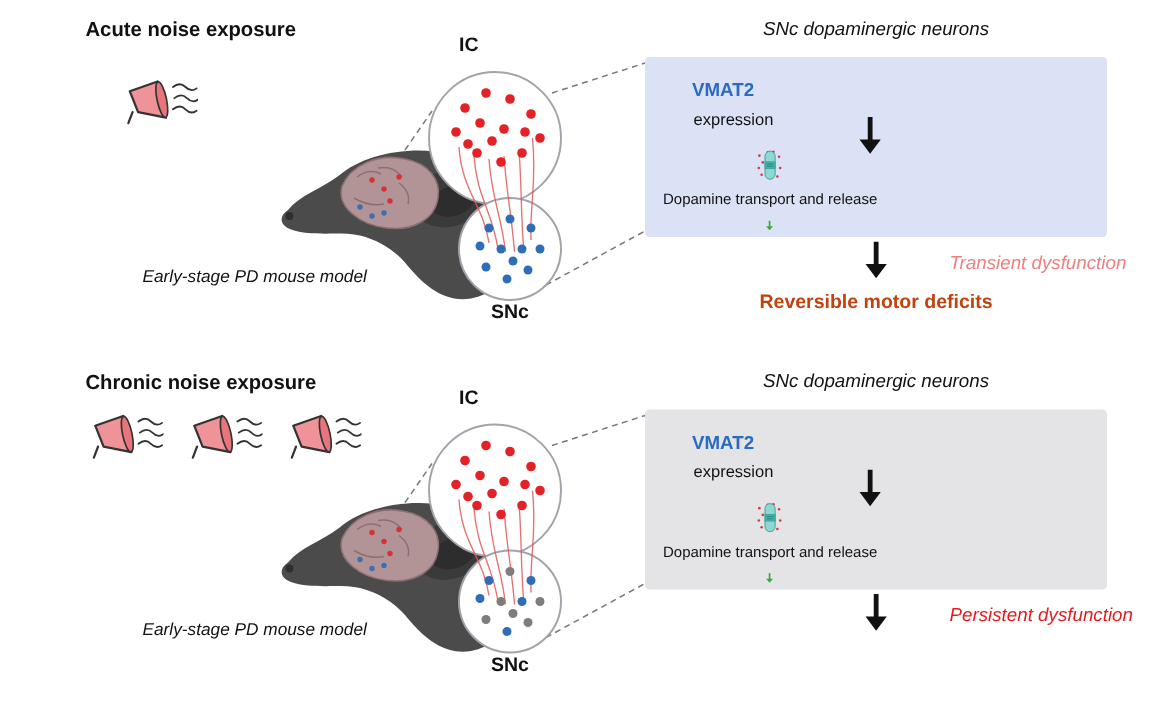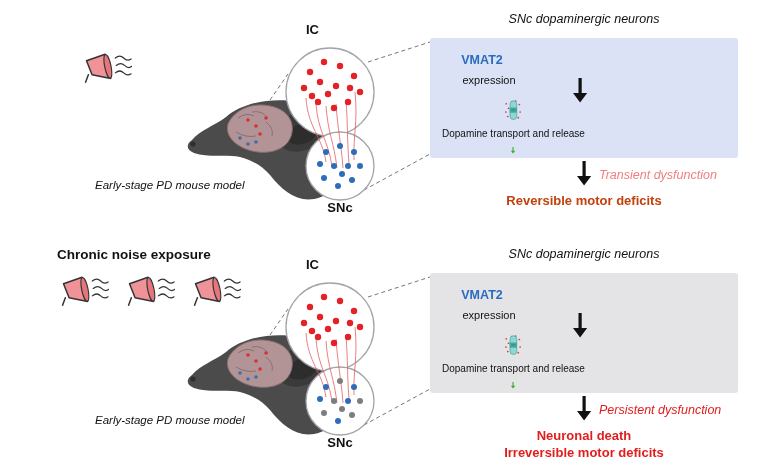--- a/index.html
+++ b/index.html
@@ -32,21 +32,21 @@
   .info-box { position:absolute; left:430px; top:38px; width:308px; height:120px; border-radius:3px; }
   .row { position:absolute; display:flex; align-items:center;flex-direction:column; }
   .row1 { left:12px; top:8px;  height:30px; gap:7px; }
   .row2 { left:12px; top:62px; height:54px; gap:8px; }
   .rowtext { font-size:10px; }
   .gene { font-size:12.5px; font-weight:bold; }
   .expr { font-size:11px; margin-left:14px; }
   .box-arrow { position:absolute; left:142px; top:40px; }
 
   .below-arrow { position:absolute; left:576px; top:161px; }
-  .dys { position:absolute; left:599px; top:168px; font-style:italic; font-size:12.5px; white-space:nowrap; }
+  .dys { position:absolute; left:633px; top:168px; font-style:italic; font-size:12.5px; white-space:nowrap; }
   .outcome { position:absolute; left:430px; top:192px; width:308px; text-align:center;
              font-weight:bold; font-size:13px; line-height:17px; }
 </style>
 </head>
 <body>
 
 <svg width="0" height="0" style="position:absolute" aria-hidden="true">
   <defs>
     <g id="speaker-shape">
       <path d="M7,12 L27,5 L33,31 L13,27 Z" fill="#ef9399" stroke="#333" stroke-width="1.6" stroke-linejoin="round"></path>
@@ -103,20 +103,21 @@
           <circle cx="66" cy="82" r="1.8"></circle>
           <circle cx="74" cy="80" r="1.8"></circle>
         </g>
     </g>
   </defs>
 </svg>
 
 <div class="canvas">
 
   <section class="panel p1">
+    <h2 class="panel-title">Acute noise exposure</h2>
 
     <div class="speakers">
       <svg class="spk" viewBox="0 0 56 46">
           <use href="#speaker-shape"></use>
         </svg>
     </div>
 
     <svg class="links" width="780" height="235" viewBox="0 0 780 235">
       <g stroke="#777" stroke-width="1" stroke-dasharray="4 3" fill="none">
         <path d="M270,100 L288,74"></path>
@@ -309,19 +310,15 @@
         <svg width="14" height="18" viewBox="0 0 14 18" fill="#3aaa35">
             <use href="#garrow-shape"></use>
           </svg>
       </div>
     </div>
 
     <svg class="below-arrow" width="16" height="25" viewBox="0 0 16 25">
         <use href="#barrow-shape"></use>
       </svg>
     <div class="dys" style="color: rgb(226, 29, 29);">Persistent dysfunction</div>
-    <div class="outcome" style="color: rgb(226, 29, 29);">
-      <div>Neuronal death</div>
-      <div>Irreversible motor deficits</div>
-    </div>
   </section>
 
 </div>
 
 </body></html>

